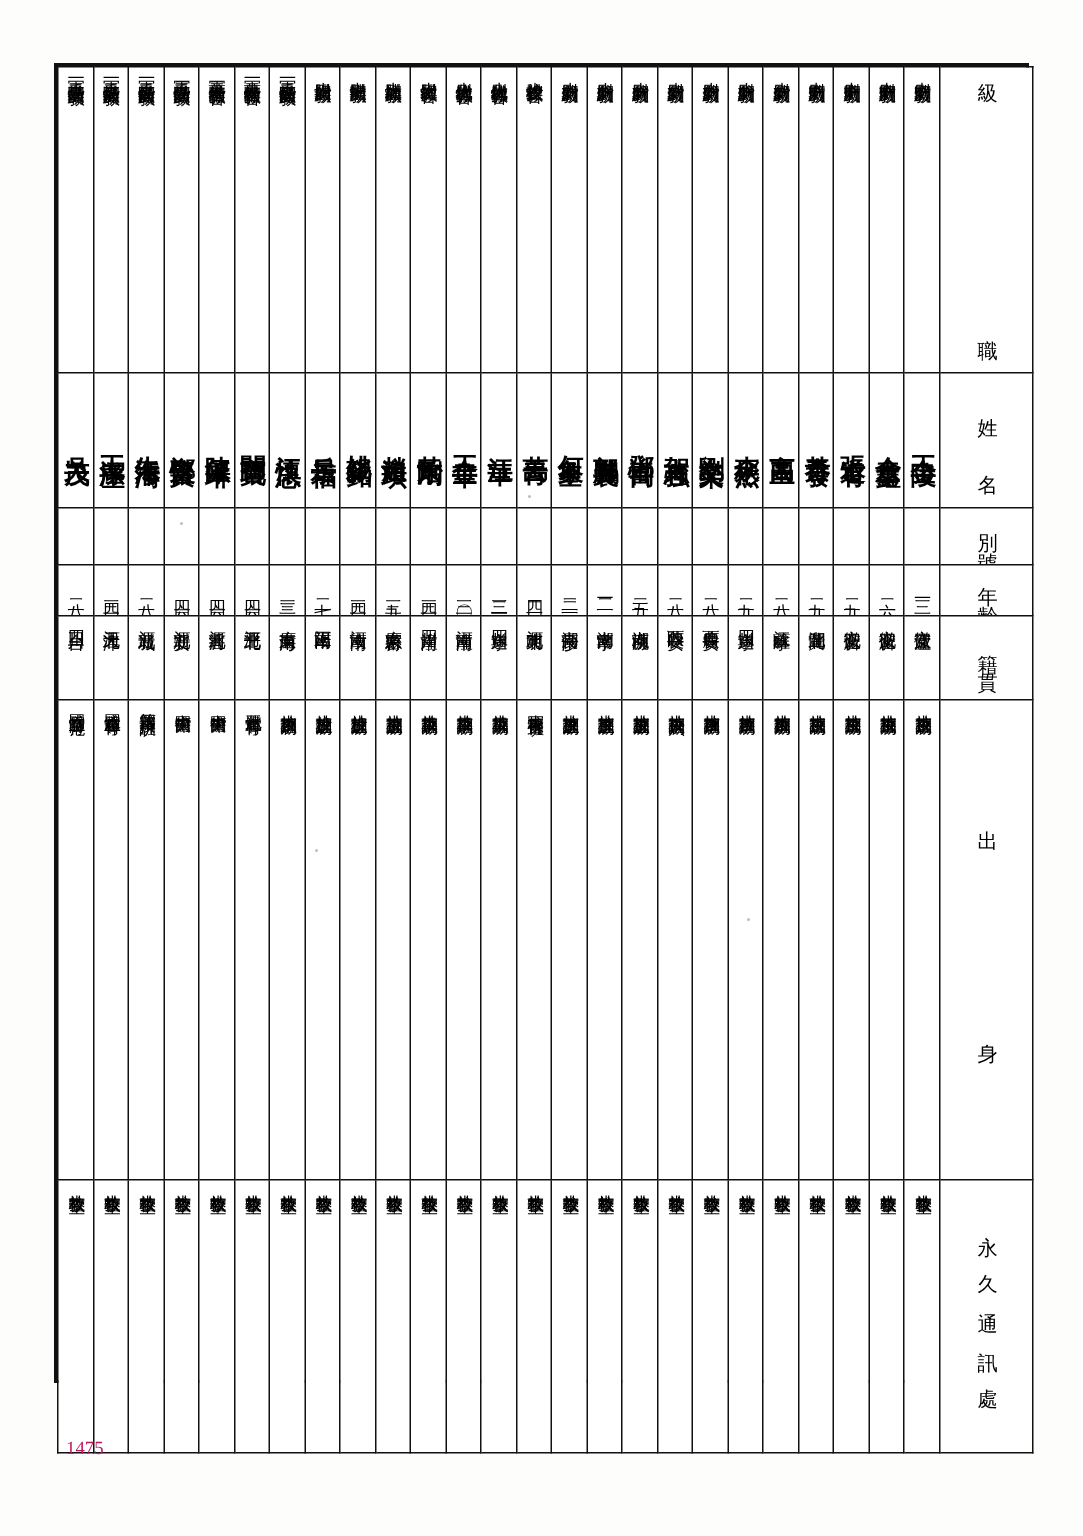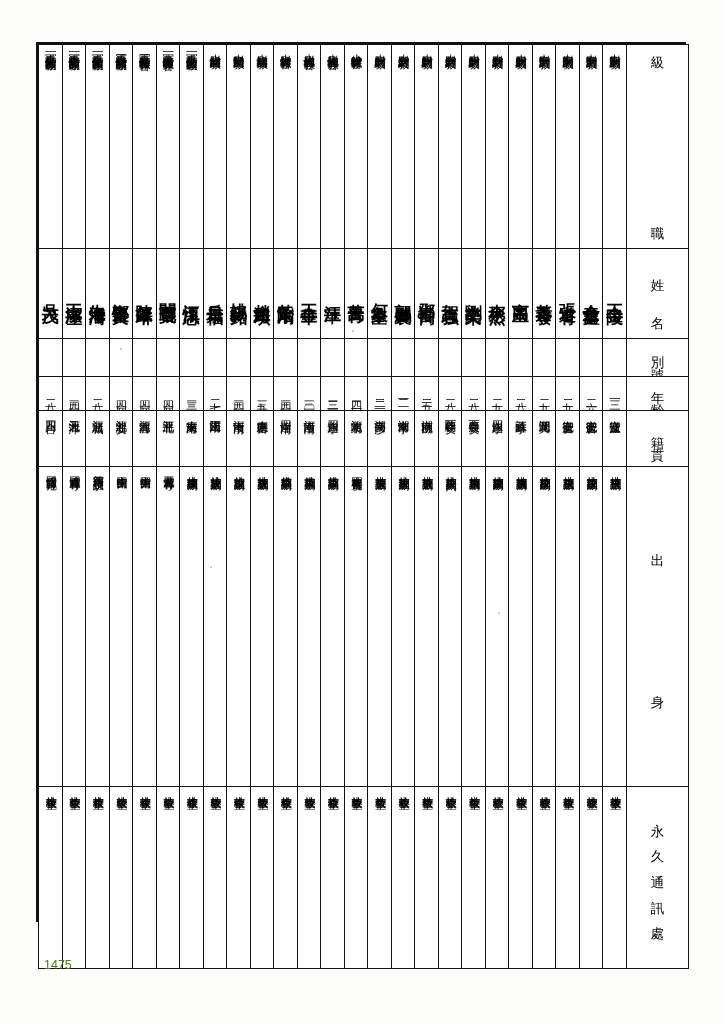--- a/index.html
+++ b/index.html
@@ -96,22 +96,22 @@
   tr.r-origin { height: 56px; }
   tr.r-edu    { height: 320px; }
   tr.r-addr   { height: 182px; }
 
   
   #page-number {
     position: absolute;
     left: 44px;
     top: 958px;
     font-size: 12.5px;
-    font-family: Liberation Sans, sans-serif;
-    color: #4d7c0f;
+    font-family: Liberation Serif, serif;
+    color: #be185d;
   }
   
   .speck {
     position: absolute;
     width: 2px; height: 2px;
     background: #bdbdbd;
     border-radius: 50%;
   }
 </style>
 </head>

